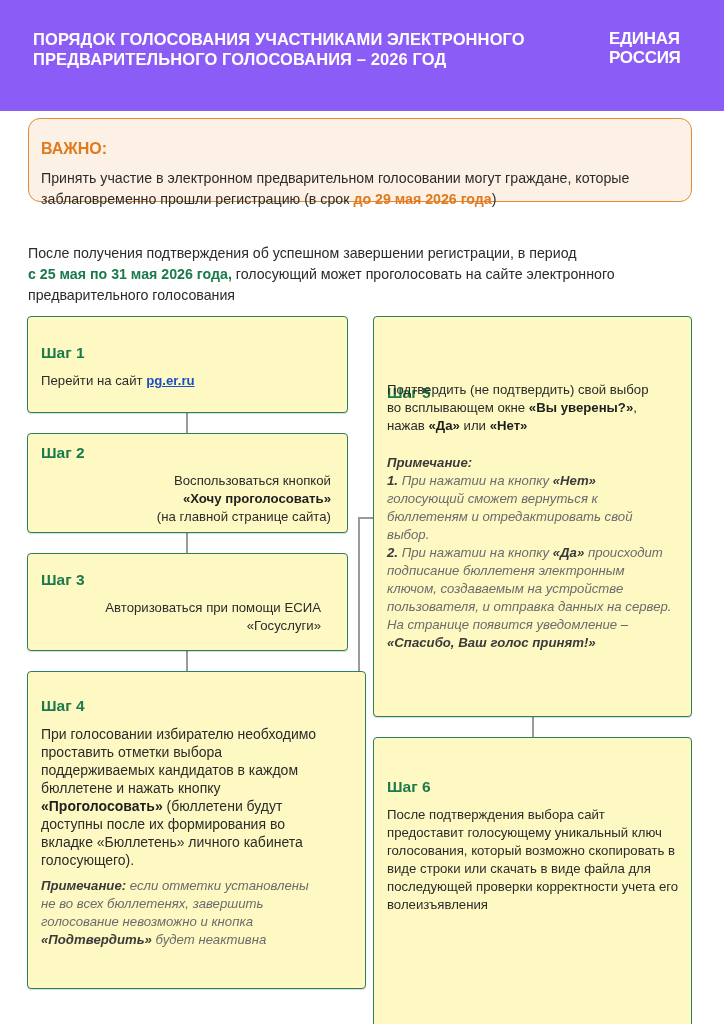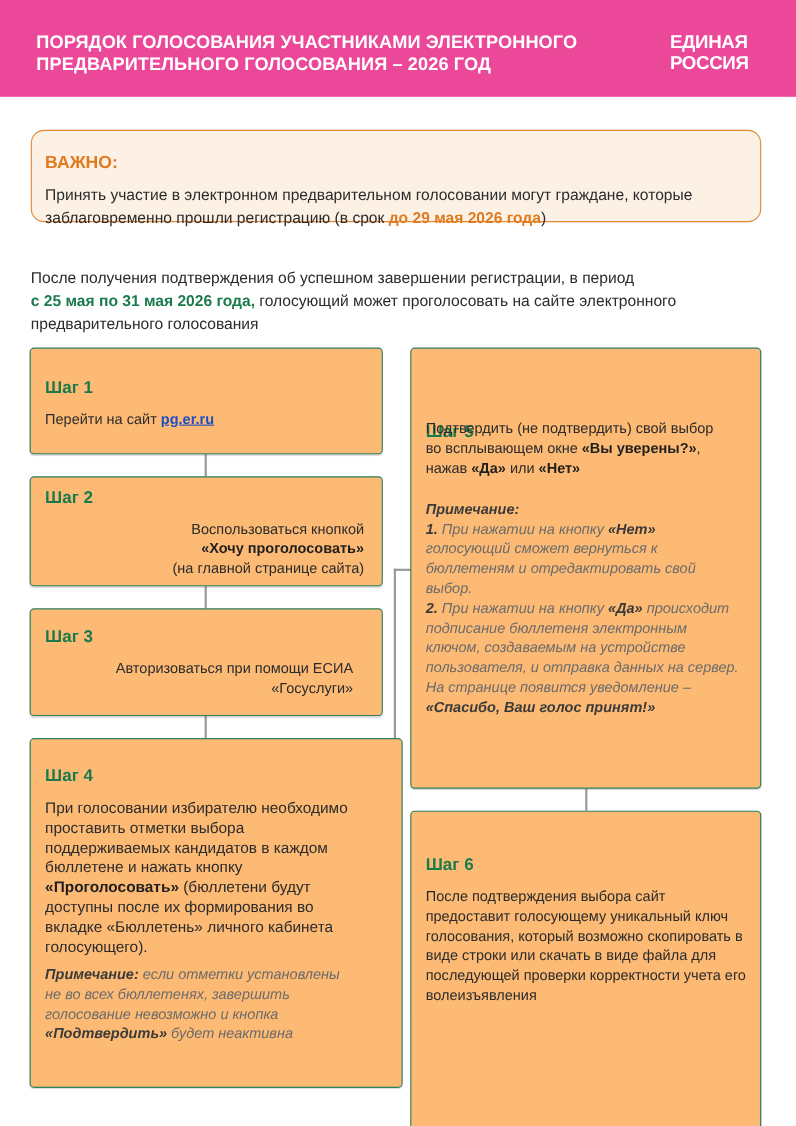--- a/index.html
+++ b/index.html
@@ -1,21 +1,21 @@
 <!DOCTYPE html>
 <html><head>
 <meta charset="utf-8">
 <style>
   * { box-sizing: border-box; margin: 0; padding: 0; }
   html, body { width: 724px; height: 1024px; background: #ffffff; overflow: hidden; }
   body { position: relative; font-family: "Liberation Sans", "DejaVu Sans", sans-serif; color: #2b2b2b; }
 
   .header {
-    position: absolute; left: 0; top: 0; width: 724px; height: 88px;
-    background: #ec4899;
+    position: absolute; left: 0; top: 0; width: 724px; height: 111px;
+    background: #8b5cf6;
   }
   .header-title {
     position: absolute; left: 33px; top: 29px; width: 560px;
     color: #ffffff; font-weight: bold; font-size: 16.5px; line-height: 20px;
     letter-spacing: 0.1px;
   }
   .logo {
     position: absolute; left: 609px; top: 29px;
     color: #ffffff; font-weight: 900; font-size: 17px; line-height: 19px;
     letter-spacing: -0.3px;
@@ -35,21 +35,21 @@
   }
   .orange { color: #e07a1f; font-weight: bold; }
 
   .intro {
     position: absolute; left: 28px; top: 243px; width: 670px;
     font-size: 14.2px; line-height: 21px; color: #2b2b2b;
   }
   .green { color: #1b7a4c; font-weight: bold; }
 
   .step {
-    position: absolute; background: #fdba74;
+    position: absolute; background: #fef9c3;
     border: 1.5px solid #2e7f5c; border-radius: 4px;
     box-shadow: 0 1px 1px rgba(0,0,0,0.15);
   }
   .step-title {
     position: absolute; left: 13px; color: #1b7a4c;
     font-weight: bold; font-size: 15.5px;
   }
   .step-text {
     position: absolute; left: 13px; width: 290px;
     font-size: 13.2px; line-height: 18px; color: #2b2b2b;

